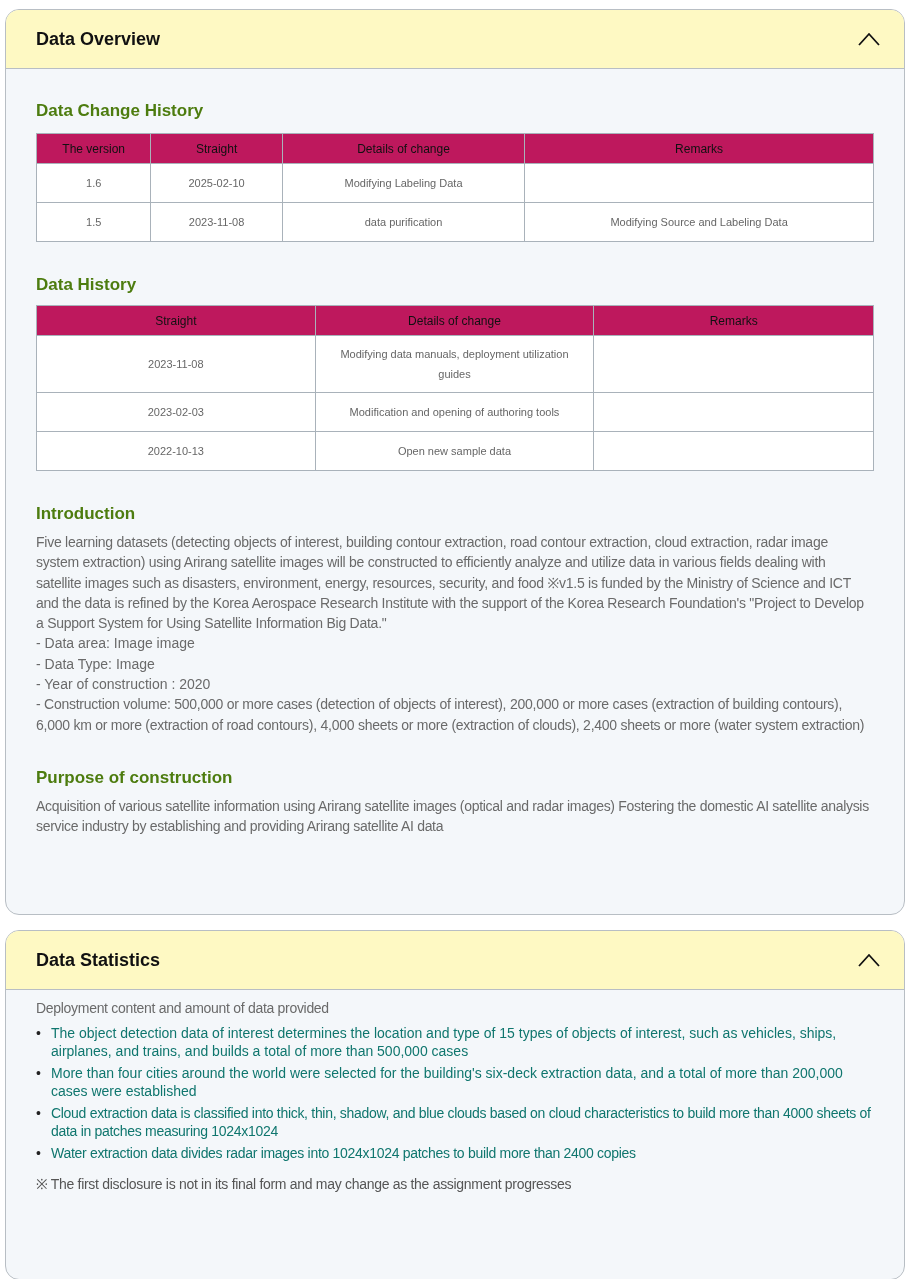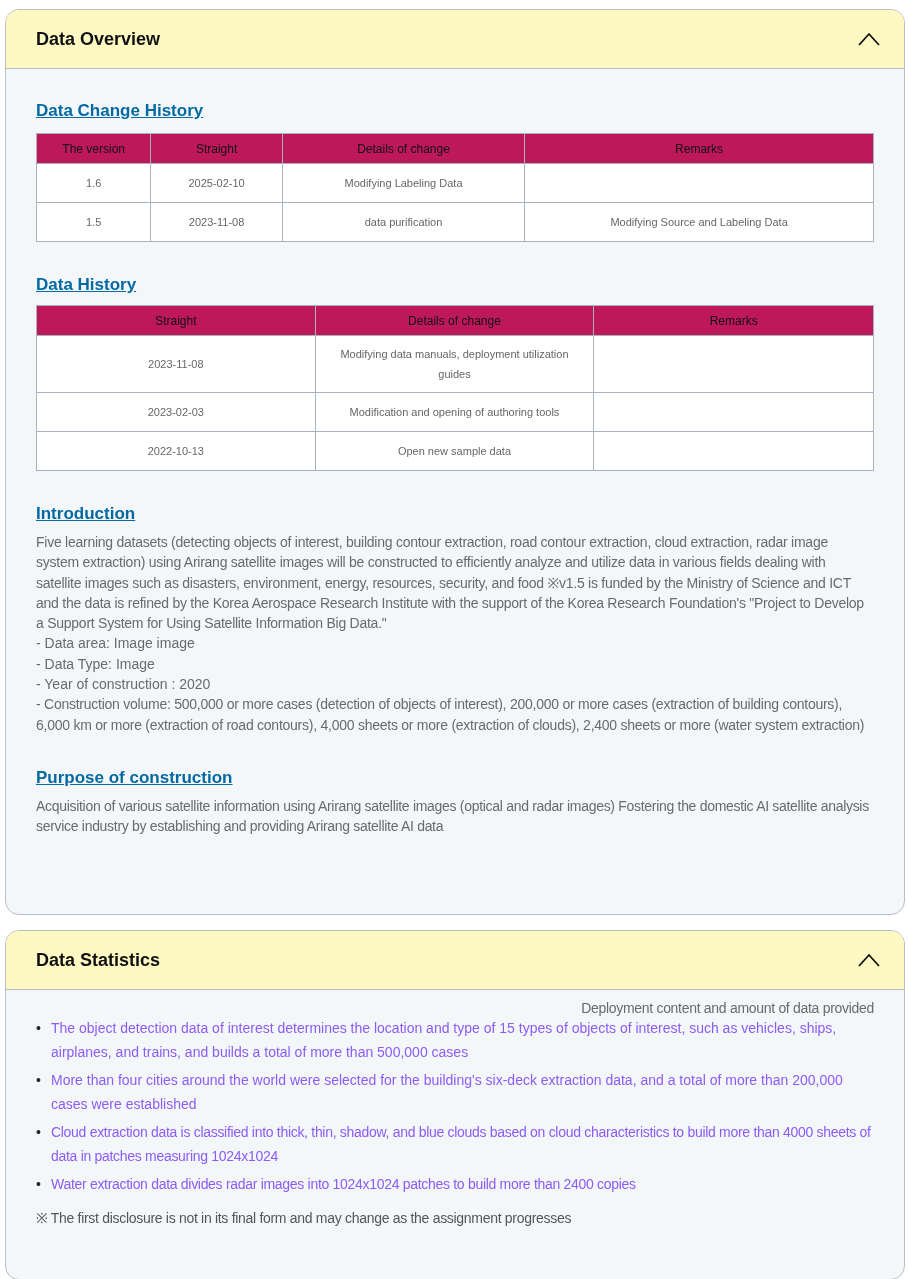--- a/index.html
+++ b/index.html
@@ -10,27 +10,27 @@
     background: #f4f7fa; overflow: hidden;
   }
   .card-header {
     height: 59px; background: #fef9c3; border-bottom: 1px solid #b8bec4;
     display: flex; align-items: center; justify-content: space-between;
     padding: 0 24px 0 30px; cursor: pointer;
   }
   .card-title { font-size: 18px; font-weight: bold; color: #111; }
   .chevron { width: 22px; height: 14px; display: inline-block; }
   .card-body { padding: 0 30px; }
-  h3 { font-size: 18px; font-weight: normal; color: #0369a1; font-weight: 500; text-decoration: underline; }
+  h3 { font-size: 18px; font-weight: normal; color: #4d7c0f; font-weight: 500; }
   h3.sec { font-weight: bold; font-size: 17px; }
   table { width: 838px; border-collapse: collapse; background: #ffffff; }
   th { background: #be185d; font-size: 12px; font-weight: normal; color: #111; height: 30px; border: 1px solid #a9b2ba; }
   td { font-size: 11px; color: #666; text-align: center; border: 1px solid #a9b2ba; height: 39px; line-height: 20px; padding: 0 8px; }
   .para { font-size: 14px; color: #6a6a6a; line-height: 20.3px; }
-  .bullets { list-style: none; font-size: 14px; color: #8b5cf6; line-height: 24px; }
+  .bullets { list-style: none; font-size: 14px; color: #0f766e; line-height: 18px; }
   .bullets li { position: relative; padding-left: 15px; margin-bottom: 4px; }
   .bullets li::before { content: "•"; position: absolute; left: 0; top: 0; color: #222; }
   .note { font-size: 14px; color: #555; }
   .sub { font-size: 14px; color: #6a6a6a; }
 </style>
 </head>
 <body>
 
 <div class="card" style="top:9px; height:906px;">
   <div class="card-header">
@@ -112,21 +112,21 @@
 </div>
 
 <div class="card" style="top:930px; height:350px;">
   <div class="card-header">
     <span class="card-title">Data Statistics</span>
     <svg class="chevron" viewBox="0 0 22 14">
         <polyline points="1,13 11,2 21,13" fill="none" stroke="#111" stroke-width="1.8"></polyline>
       </svg>
   </div>
   <div class="card-body">
-    <div class="sub" style="margin-top:10px; letter-spacing:-0.3px;text-align:right;">Deployment content and amount of data provided</div>
+    <div class="sub" style="margin-top:10px; margin-bottom:8px; letter-spacing:-0.3px;">Deployment content and amount of data provided</div>
     <ul class="bullets">
       <li>The object detection data of interest determines the location and type of 15 types of objects of interest, such as vehicles, ships, airplanes, and trains, and builds a total of more than 500,000 cases</li>
       <li>More than four cities around the world were selected for the building's six-deck extraction data, and a total of more than 200,000 cases were established</li>
       <li style="letter-spacing:-0.3px;">Cloud extraction data is classified into thick, thin, shadow, and blue clouds based on cloud characteristics to build more than 4000 sheets of data in patches measuring 1024x1024</li>
       <li style="letter-spacing:-0.3px;">Water extraction data divides radar images into 1024x1024 patches to build more than 2400 copies</li>
     </ul>
     <div class="note" style="margin-top:12px; letter-spacing:-0.3px;">※ The first disclosure is not in its final form and may change as the assignment progresses</div>
   </div>
 </div>
 

